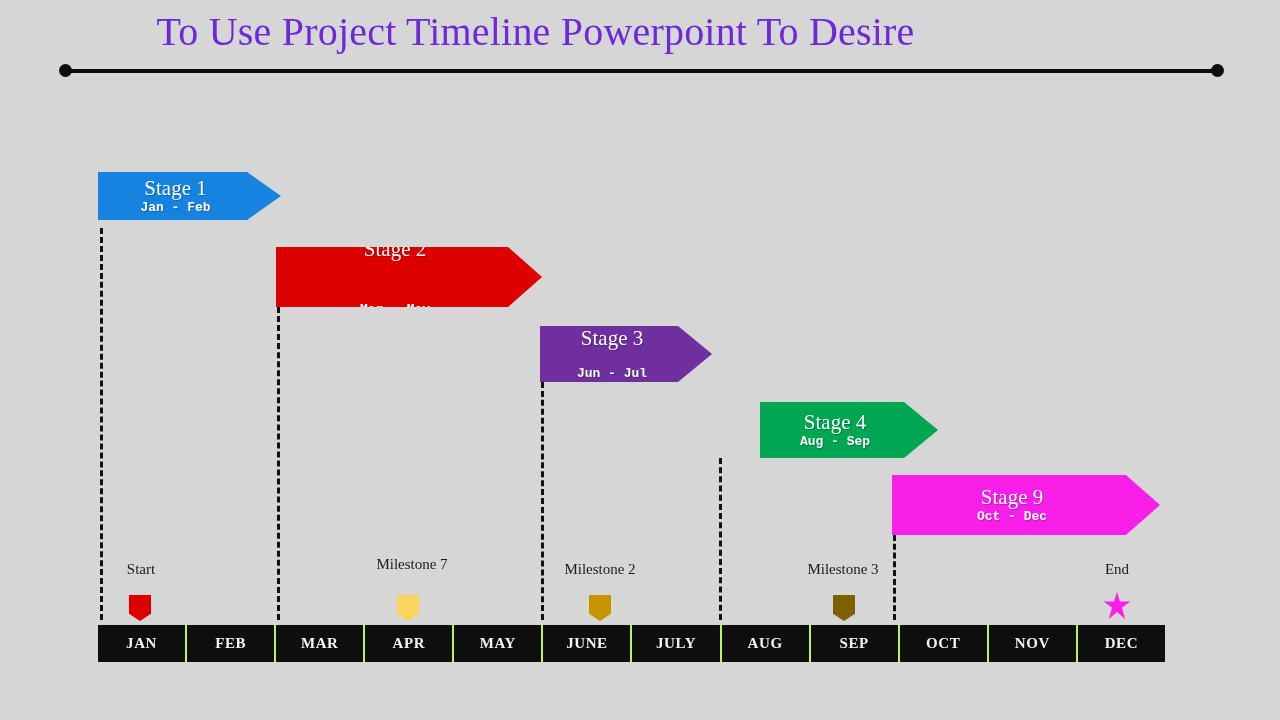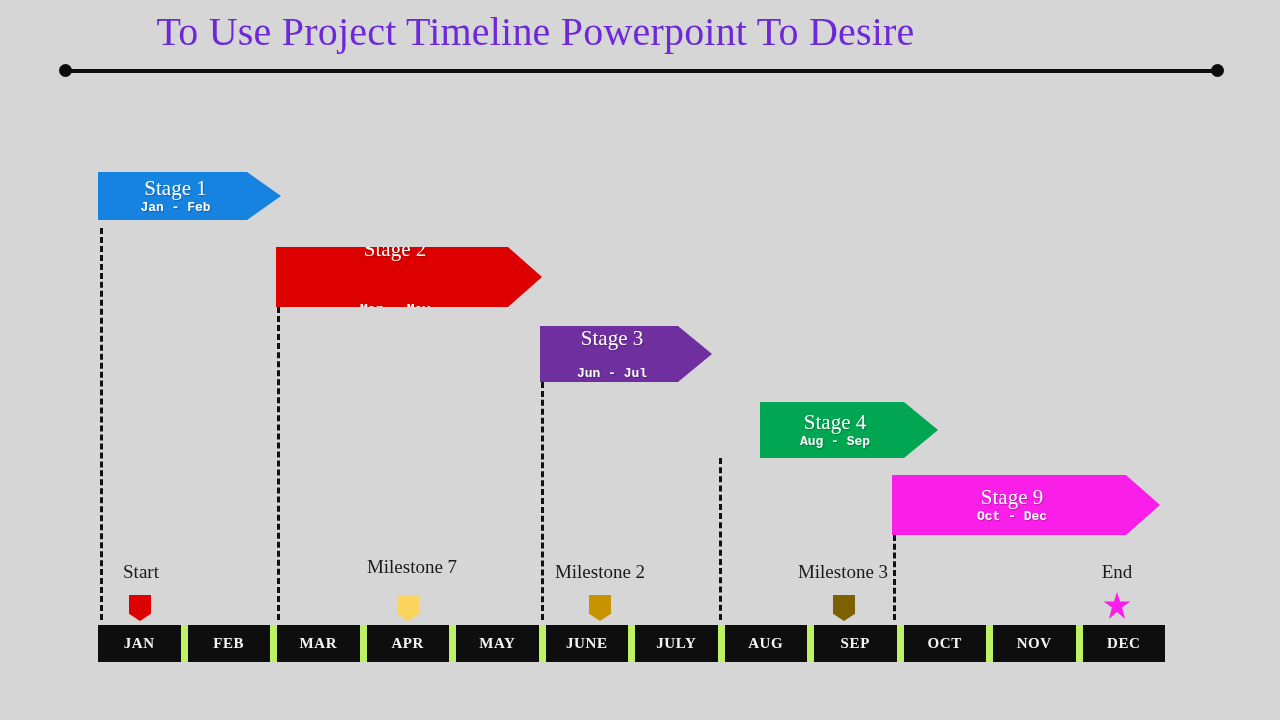--- a/index.html
+++ b/index.html
@@ -87,21 +87,21 @@
     font-size: 13px;
     line-height: 16px;
     font-weight: 700;
     text-shadow: 1px 1px 1px rgba(0,0,0,0.25);
   }
 
   
   .milestone-label {
     position: absolute;
     font-family: "Liberation Serif", serif;
-    font-size: 19px;
+    font-size: 15px;
     color: #1a1a1a;
     text-align: right;
     white-space: nowrap;
     transform: translateX(-50%);
   }
   .marker-shield {
     position: absolute;
     width: 22px;
     height: 26px;
     transform: translateX(-50%);
@@ -129,21 +129,21 @@
   .month-cell {
     flex: 1 1 0;
     display: flex;
     align-items: center;
     justify-content: center;
     font-family: "Liberation Serif", serif;
     font-size: 15px;
     font-weight: 700;
     color: #f4f4f4;
     letter-spacing: 0.6px;
-    border-right: 7px solid #bef264;
+    border-right: 2px solid #bef264;
     box-sizing: border-box;
   }
   .month-cell:last-child { border-right: none; }
 </style>
 </head>
 <body style="background: rgb(214, 214, 214);">
 
 <div id="slide" style="background: rgb(214, 214, 214);">
 
   <div id="title">To Use Project Timeline Powerpoint To Desire</div>

